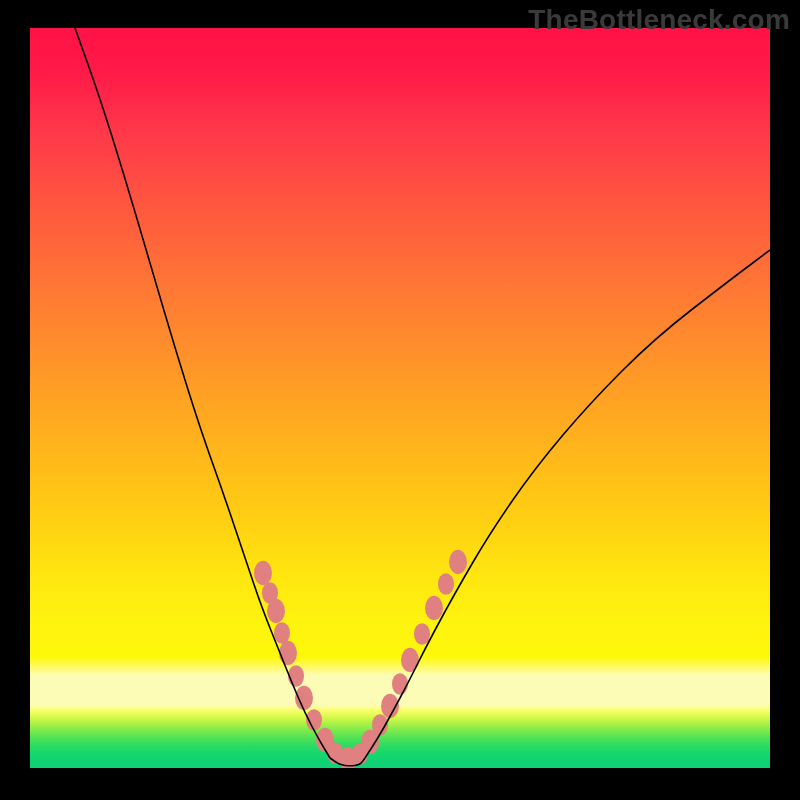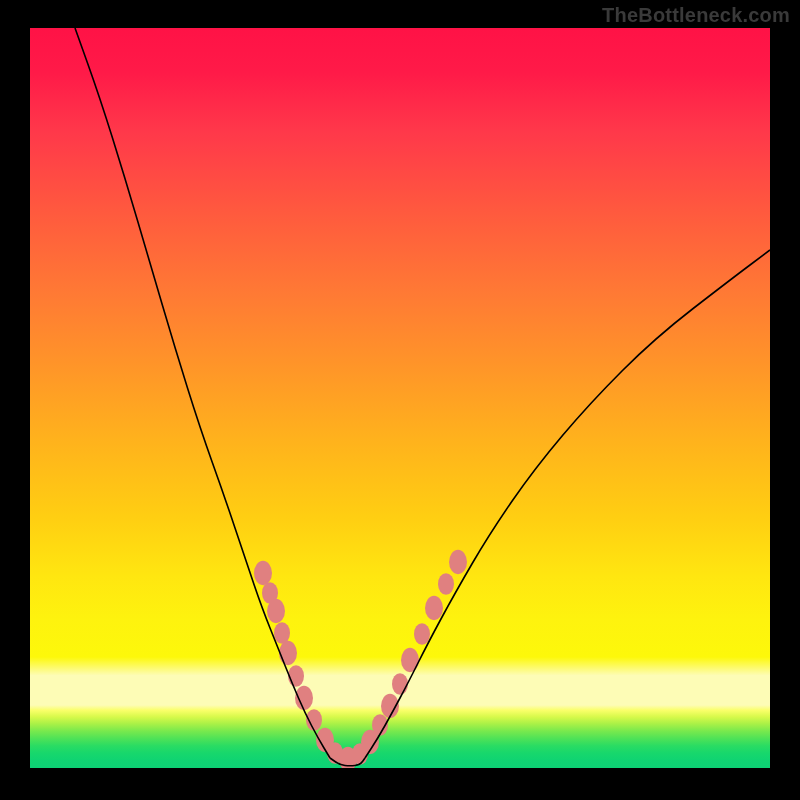--- a/index.html
+++ b/index.html
@@ -15,21 +15,21 @@
     position: relative;
     width: 800px;
     height: 800px;
     background: #000;
   }
   .watermark {
     position: absolute;
     top: 4px;
     right: 10px;
     color: #3a3a3a;
-    font-size: 20px;
+    font-size: 28px;
     font-weight: 600;
     letter-spacing: 0.2px;
     z-index: 10;
   }
   .plot {
     position: absolute;
     left: 30px;
     top: 28px;
     width: 740px;
     height: 740px;

